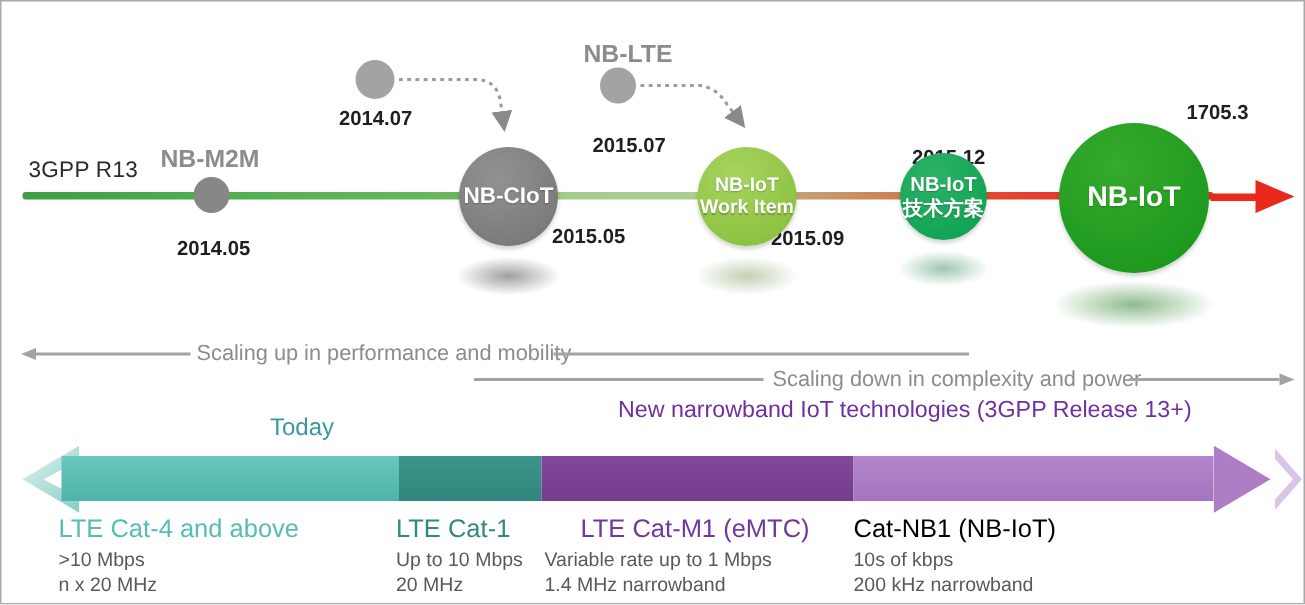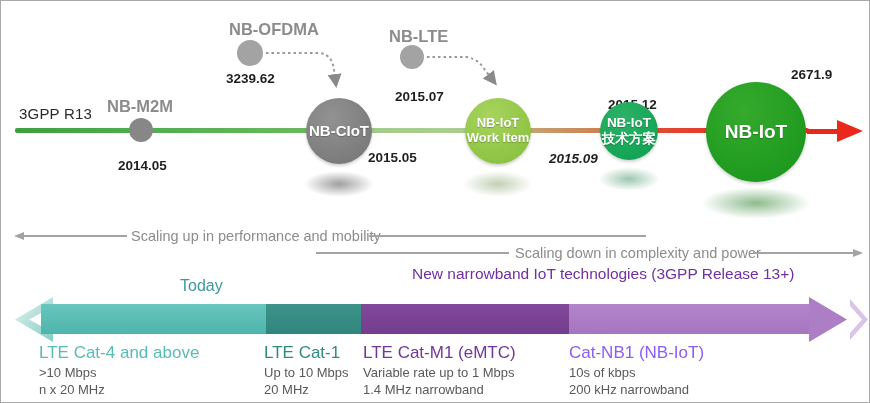--- a/index.html
+++ b/index.html
@@ -36,21 +36,21 @@
     background:radial-gradient(circle at 38% 28%, #35aa2d, #169419);}
   .gray-label{font-size:16.5px;font-weight:bold;color:#8c8c8c;white-space:nowrap;}
   .lbl-m2m{left:106px;top:96px;}
   .lbl-ofdma{left:228px;top:19px;}
   .lbl-lte{left:388px;top:26px;}
   .date{font-size:13.5px;font-weight:bold;color:#1f1f1f;white-space:nowrap;}
   .d-m2m{left:117px;top:157px;}
   .d-ofdma{left:225px;top:70px;}
   .d-ciot{left:367px;top:149px;}
   .d-lte{left:394px;top:74px;margin-top:14px;}
-  .d-work{left:548px;top:150px;font-style:italic;}
+  .d-work{left:513px;top:150px;}
   .d-tech{left:607px;top:64px;margin-top:32px;}
   .d-freeze{left:790px;top:66px;}
   .shadow{border-radius:50%;pointer-events:none;}
   .sh-ciot{left:303px;top:170px;width:70px;height:26px;
     background:radial-gradient(ellipse at center, rgba(80,80,80,.55) 0%, rgba(80,80,80,0) 70%);}
   .sh-work{left:462px;top:170px;width:70px;height:26px;
     background:radial-gradient(ellipse at center, rgba(120,150,90,.45) 0%, rgba(120,150,90,0) 70%);}
   .sh-tech{left:597px;top:166px;width:62px;height:24px;
     background:radial-gradient(ellipse at center, rgba(40,130,80,.45) 0%, rgba(40,130,80,0) 70%);}
   .sh-freeze{left:700px;top:186px;width:110px;height:32px;
@@ -91,22 +91,22 @@
   .chev-r-ghost{left:849px;top:298px;width:18px;height:41px;
     clip-path:polygon(0 0,100% 50%,0 100%);background:#d9c5e8;}
   .chev-r-ghost-in{left:849px;top:305px;width:12px;height:27px;
     clip-path:polygon(0 0,100% 50%,0 100%);background:#ffffff;}
   
   .cat{top:340px;white-space:nowrap;}
   .cat .name{font-size:17px;line-height:24px;}
   .cat .detail{font-size:13px;color:#595959;line-height:16.5px;}
   .cat1{left:38px;}  .cat1 .name{color:#56bdb4;text-align:right;}
   .cat2{left:263px;} .cat2 .name{color:#2f8b80;}
-  .cat3{left:362px;} .cat3 .name{color:#71379b;}
-  .cat4{left:568px;} .cat4 .name{color:#8b5cf6;}
+  .cat3{left:362px;} .cat3 .name{color:#71379b;margin-left:24px;}
+  .cat4{left:568px;} .cat4 .name{color:#000000;}
 </style>
 </head>
 <body>
 
 <div class="canvas">
 
   <div class="abs era-label">3GPP R13</div>
   <div class="abs tl-line"></div>
 
   <div class="abs shadow sh-ciot"></div>
@@ -122,30 +122,29 @@
     </defs>
     <path d="M 265 52 H 318 C 329 53 332 61 333 69 L 335 84" fill="none" stroke="#9a9a9a" stroke-width="2" stroke-dasharray="2.5 3" marker-end="url(#arrowGray)"></path>
     <path d="M 426 56 H 466 C 476 58 480 63 484 69 L 494 82" fill="none" stroke="#9a9a9a" stroke-width="2" stroke-dasharray="2.5 3" marker-end="url(#arrowGray)"></path>
   </svg>
 
   <div class="abs dot dot-m2m"></div>
   <div class="abs dot dot-ofdma"></div>
   <div class="abs dot dot-lte"></div>
 
   <div class="abs gray-label lbl-m2m">NB-M2M</div>
-  <div class="abs gray-label lbl-ofdma">NB-OFDMA</div>
   <div class="abs gray-label lbl-lte">NB-LTE</div>
 
   <div class="abs date d-m2m">2014.05</div>
-  <div class="abs date d-ofdma">3239.62</div>
+  <div class="abs date d-ofdma">2014.07</div>
   <div class="abs date d-ciot">2015.05</div>
   <div class="abs date d-lte">2015.07</div>
   <div class="abs date d-work">2015.09</div>
   <div class="abs date d-tech">2015.12</div>
-  <div class="abs date d-freeze">2671.9</div>
+  <div class="abs date d-freeze">1705.3</div>
 
   <div class="abs node node-ciot">
     <span>NB-CIoT</span>
   </div>
   <div class="abs node node-work">
     <span>NB-IoT</span>
     <span>Work Item</span>
   </div>
   <div class="abs node node-tech">
     <span>NB-IoT</span>

